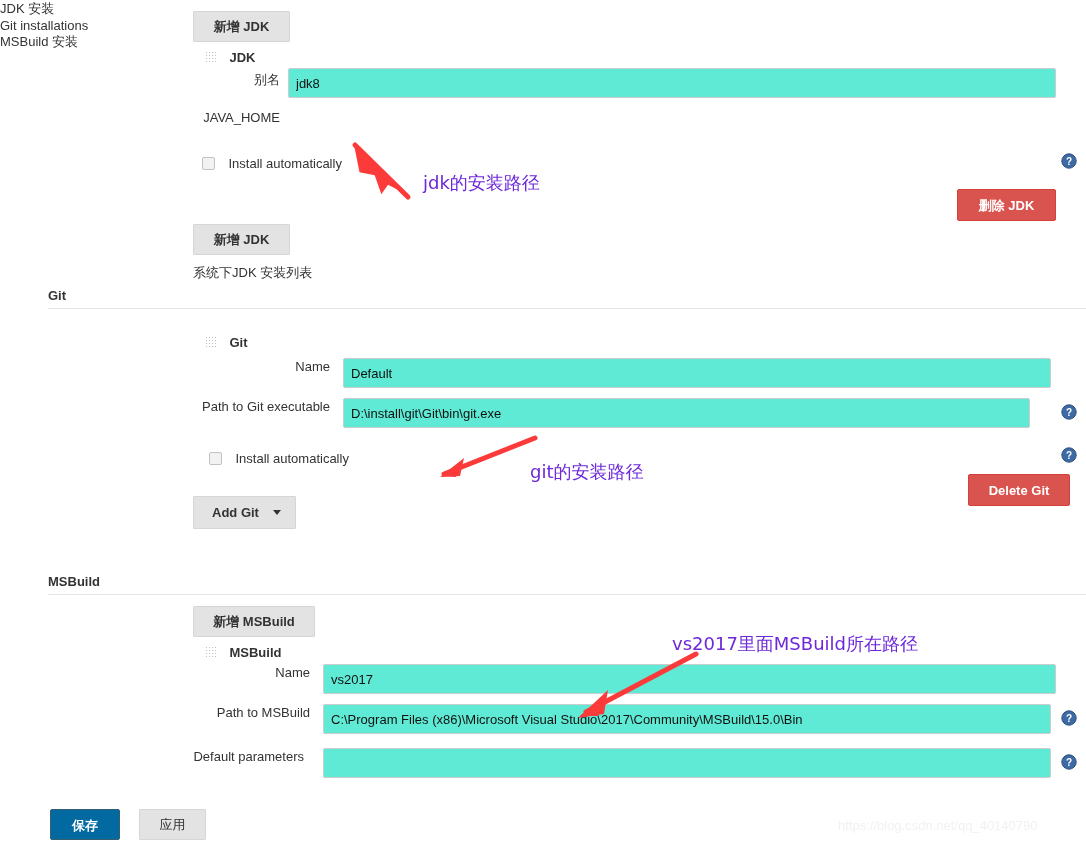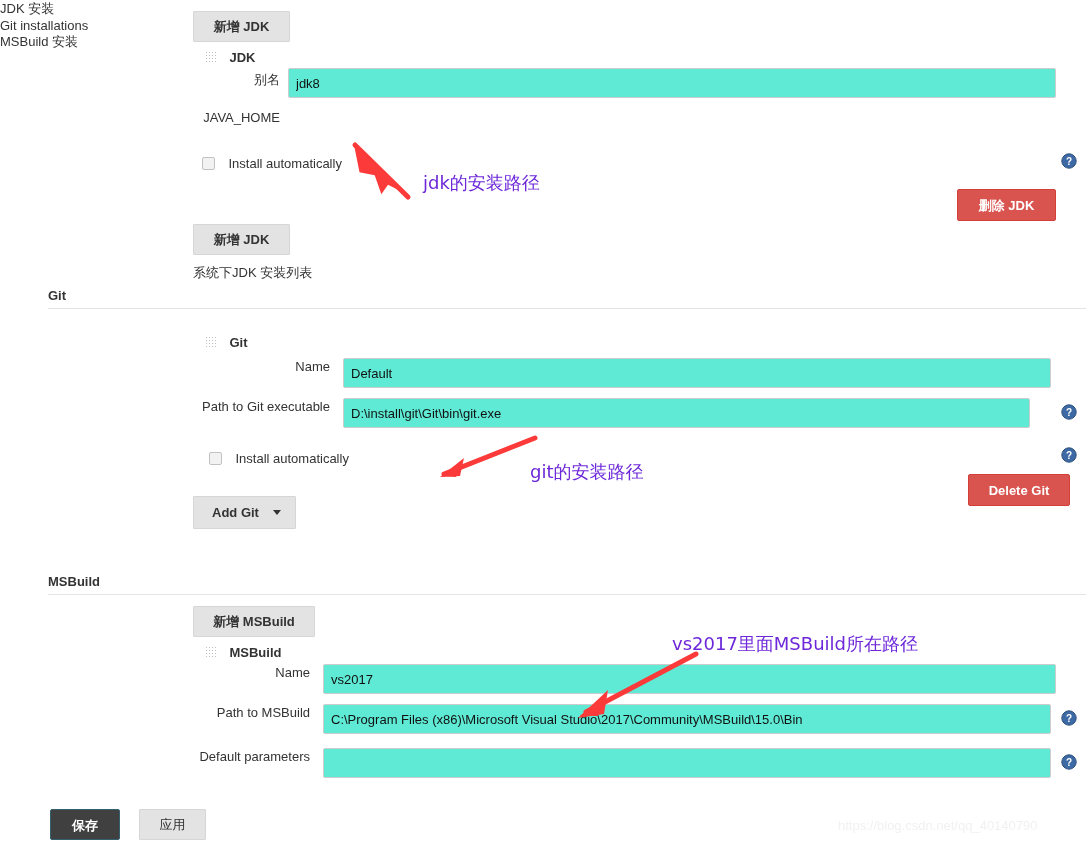--- a/index.html
+++ b/index.html
@@ -46,21 +46,21 @@
     font-size: 13px;
     font-weight: bold;
     height: 32px;
     line-height: 30px;
     text-align: center;
     cursor: pointer;
     border-radius: 2px;
     font-family: "Liberation Sans", sans-serif;
   }
   .btn-teal {
-    background: #404040;
+    background: #0369a1;
     border: 1px solid #35606f;
     color: #ffffff;
     font-size: 13px;
     font-weight: bold;
     height: 31px;
     line-height: 29px;
     text-align: center;
     cursor: pointer;
     border-radius: 2px;
     font-family: "Liberation Sans", sans-serif;
@@ -300,21 +300,21 @@
 
   <div class="field-label" style="position:absolute; left:150px; top:705px; width:160px;">Path to MSBuild</div>
   <input class="txt" style="position: absolute; left: 323px; top: 704px; width: 728px;" value="C:\Program Files (x86)\Microsoft Visual Studio\2017\Community\MSBuild\15.0\Bin">
   <div style="position:absolute; left:1061px; top:710px;">
     <svg class="help" viewBox="0 0 16 16">
       <circle cx="8" cy="8" r="7.2" fill="#3d6aa5" stroke="#2d4f7c" stroke-width="1"></circle>
       <text x="8" y="11.6" font-size="10" font-family="Liberation Sans, sans-serif" font-weight="bold" fill="#ffffff" text-anchor="middle">?</text>
     </svg>
   </div>
 
-  <div class="field-label" style="position:absolute; left:150px; top:749px; width:160px;">Default parameters</div>
+  <div class="field-label" style="position:absolute; left:144px; top:749px; width:160px;">Default parameters</div>
   <input class="txt" style="position: absolute; left: 323px; top: 748px; width: 728px;" value="">
   <div style="position:absolute; left:1061px; top:754px;">
     <svg class="help" viewBox="0 0 16 16">
       <circle cx="8" cy="8" r="7.2" fill="#3d6aa5" stroke="#2d4f7c" stroke-width="1"></circle>
       <text x="8" y="11.6" font-size="10" font-family="Liberation Sans, sans-serif" font-weight="bold" fill="#ffffff" text-anchor="middle">?</text>
     </svg>
   </div>
 
   <svg class="arrow-svg" style="left:576px; top:648px;" width="130" height="75" viewBox="0 0 130 75">
     <path d="M10 64 L120 6" stroke="#fc3a3a" stroke-width="5" stroke-linecap="round"></path>

